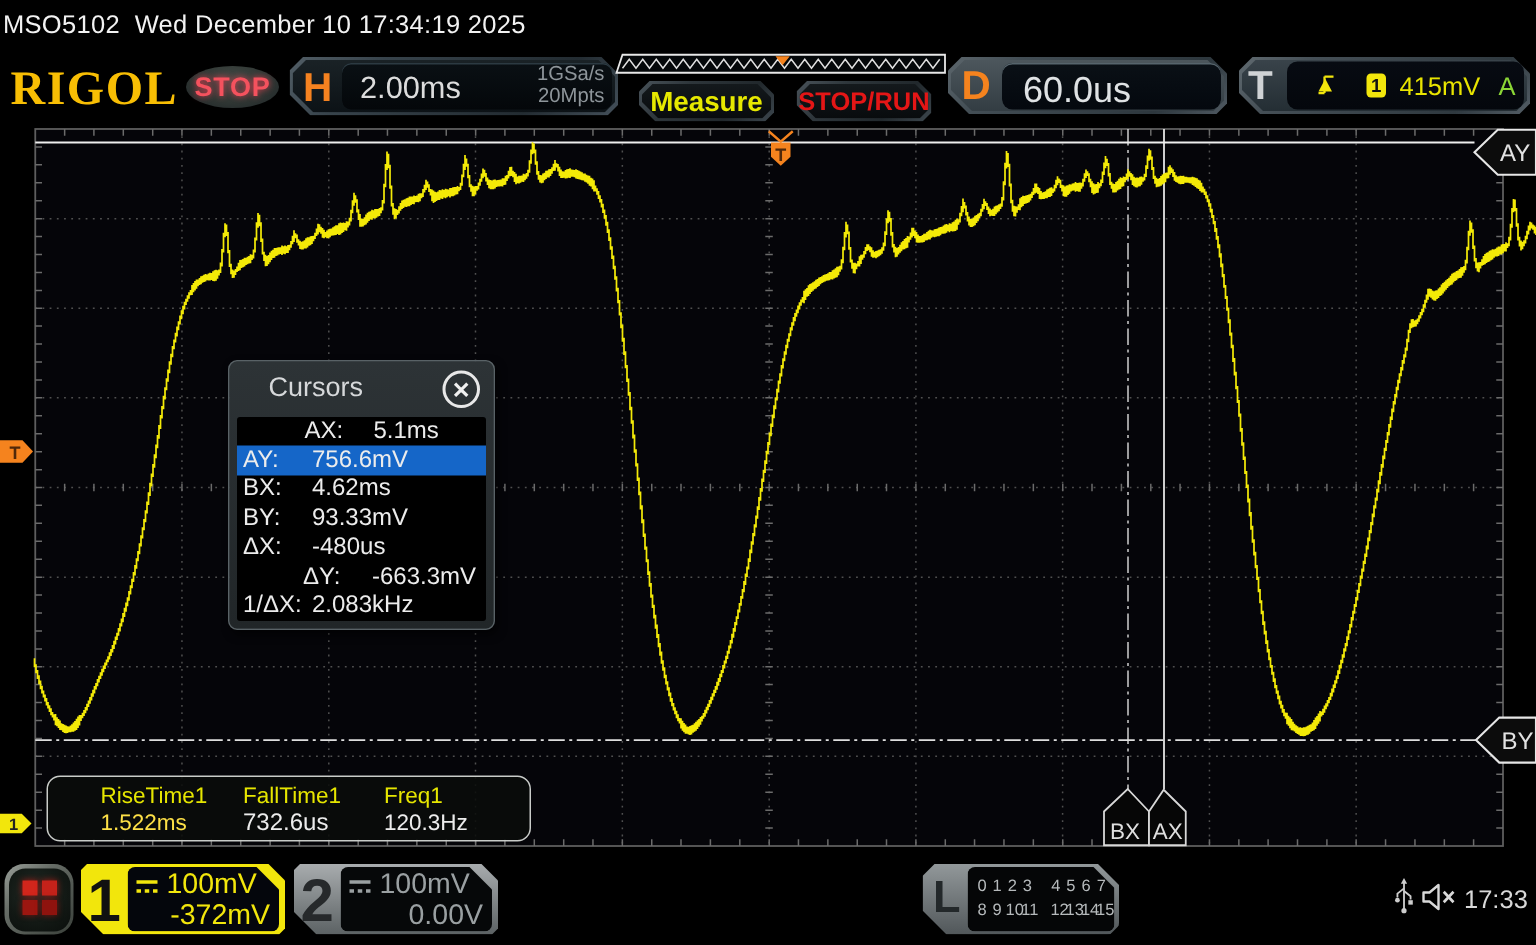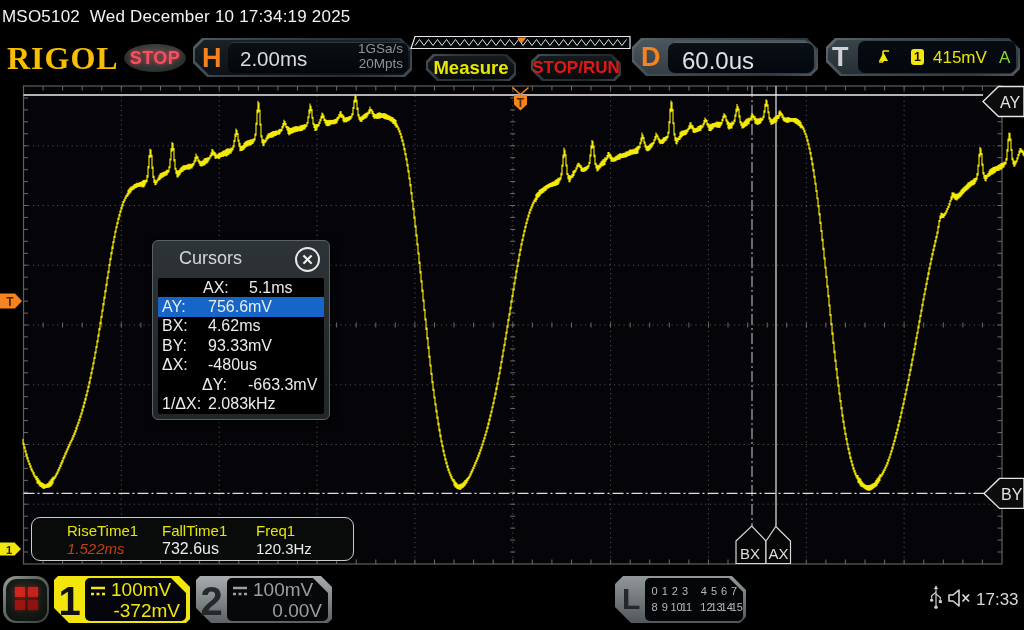--- a/index.html
+++ b/index.html
@@ -146,21 +146,21 @@
           <span style="width:46px;padding-left:4px;">1/ΔX:</span>
           <span>2.083kHz</span>
         </div>
   </div>
 </div>
 
 <div class="abs" style="left:31px;top:517px;width:323px;height:44px;z-index:2;background:rgba(10,12,10,0.88);border:1.5px solid #c9ccc9;border-radius:9px;box-sizing:border-box;">
   <div style="position:absolute;left:35px;top:4px;font-size:15px;color:#e6e600;">RiseTime1</div>
   <div style="position:absolute;left:130px;top:4px;font-size:15px;color:#e6e600;">FallTime1</div>
   <div style="position:absolute;left:224px;top:4px;font-size:15px;color:#e6e600;">Freq1</div>
-  <div style="position:absolute;left:35px;top:22px;font-size:15px;color:#c2410c;font-style:italic;">1.522ms</div>
+  <div style="position:absolute;left:35px;top:22px;font-size:15px;color:#fde047;">1.522ms</div>
   <div style="position:absolute;left:130px;top:22px;font-size:16px;color:#ececec;">732.6us</div>
   <div style="position:absolute;left:224px;top:22px;font-size:15px;color:#ececec;">120.3Hz</div>
 </div>
 
 <div class="abs" style="left:0;top:565px;width:1024px;height:65px;background:#000;z-index:3;"></div>
 
 <div class="abs" style="left:3px;top:576px;width:46px;height:47px;z-index:4;border-radius:13px;background:linear-gradient(135deg,#9aa09a 0%,#666c66 35%,#3a403a 100%);">
   <div style="position:absolute;inset:2.5px;border-radius:11px;background:radial-gradient(circle at 45% 40%,#242e28 0%,#121814 60%,#0a0e0c 100%);"></div>
   <div style="position:absolute;left:12px;top:11px;width:9.5px;height:9.5px;background:#d2261c;box-shadow:0 0 4px rgba(200,20,16,0.8);"></div>
   <div style="position:absolute;left:25px;top:11px;width:9.5px;height:9.5px;background:#c4221a;box-shadow:0 0 4px rgba(200,20,16,0.8);"></div>

